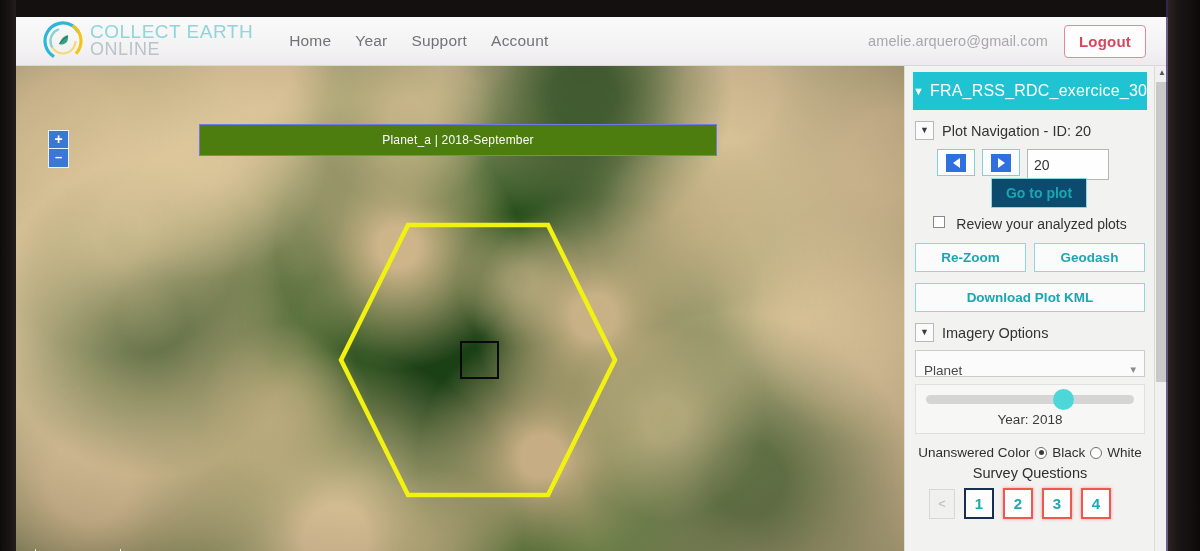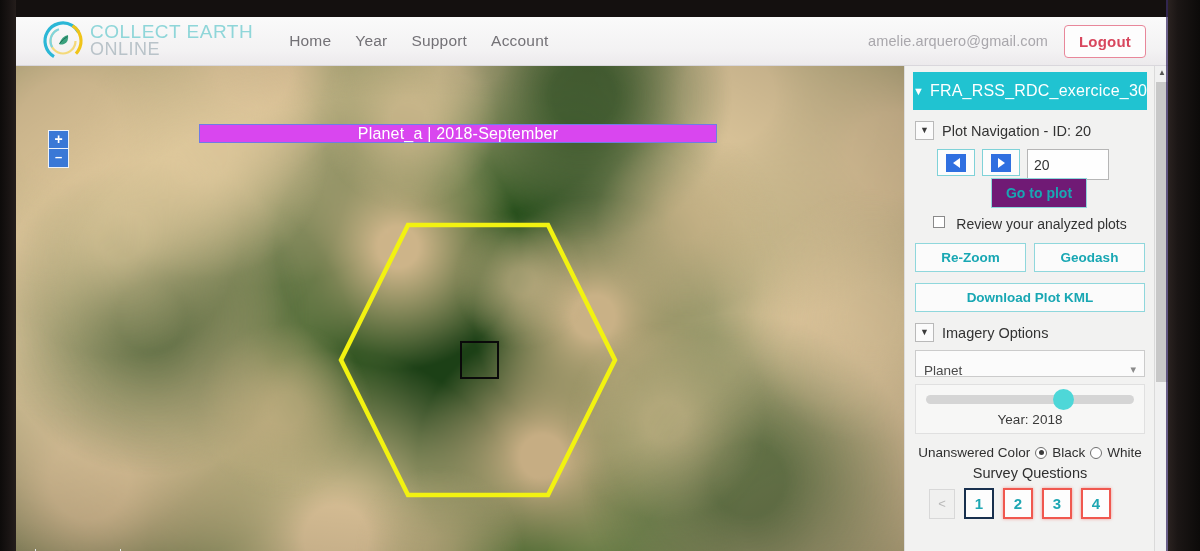--- a/index.html
+++ b/index.html
@@ -111,24 +111,24 @@
     filter: blur(2.2px);
     mix-blend-mode: normal;
   }
   .canopy-vignette {
     position:absolute; inset:0;
     background: radial-gradient(ellipse at 45% 45%, rgba(0,0,0,0) 50%, rgba(0,0,0,.22) 100%);
   }
 
   
   #imagery-banner {
-    position:absolute; left:183px; top:58px; width:518px; height:19px;
-    background:#d946ef; border:1px solid #6f7ae6;
+    position:absolute; left:183px; top:58px; width:518px; height:32px;
+    background:#4d7c0f; border:1px solid #6f7ae6;
     display:flex; align-items:center; justify-content:center;
-    color:#fff; font-size:16px; letter-spacing:.2px; z-index:6;
+    color:#fff; font-size:12px; letter-spacing:.2px; z-index:6;
   }
 
   
   #zoom-ctrl { position:absolute; left:32px; top:64px; z-index:7; }
   .zoom-btn {
     width:21px; height:19px; background:#3a78d6; border:1.5px solid #eef2f8;
     color:#fff; font-size:14px; line-height:16px; text-align:center;
     cursor:pointer; display:block; font-weight:700;
   }
   .zoom-btn.minus { border-top:none; font-size:13px; }
@@ -185,21 +185,21 @@
   }
   .tri-l { width:0;height:0;border-top:5px solid transparent;border-bottom:5px solid transparent;border-right:7px solid #fff; }
   .tri-r { width:0;height:0;border-top:5px solid transparent;border-bottom:5px solid transparent;border-left:7px solid #fff; }
   #plot-id-input {
     width:82px; height:31px; border:1px solid #b6b6b6; background:#fefefe;
     font-family:"Liberation Sans",sans-serif; font-size:14px; color:#333;
     padding:0 6px; outline:none;
   }
   #goto-row { display:flex; justify-content:center; margin-top:-2px; padding-left:18px; }
   #goto-plot-btn {
-    border:1.2px solid #8fd7dc; background:#701a75; color:#18a7b3;
+    border:1.2px solid #8fd7dc; background:#0c4a6e; color:#18a7b3;
     font-weight:700; font-size:14px; padding:6px 14px; cursor:pointer;
   }
   #review-row { display:flex; justify-content:center; gap:11px; margin-top:8px; }
   .cbox { width:12px;height:12px;border:1.3px solid #8a8a8a;background:#fff; cursor:pointer; flex:none;}
   #review-label { font-size:14px; color:#333; }
 
   .btn-row { display:flex; gap:8px; margin-top:11px; }
   .tealbtn {
     flex:1; border:1.2px solid #8fd7dc; background:#fbfbfb; color:#18a7b3;
     font-weight:700; font-size:13.5px; padding:6px 0; text-align:center; cursor:pointer;

